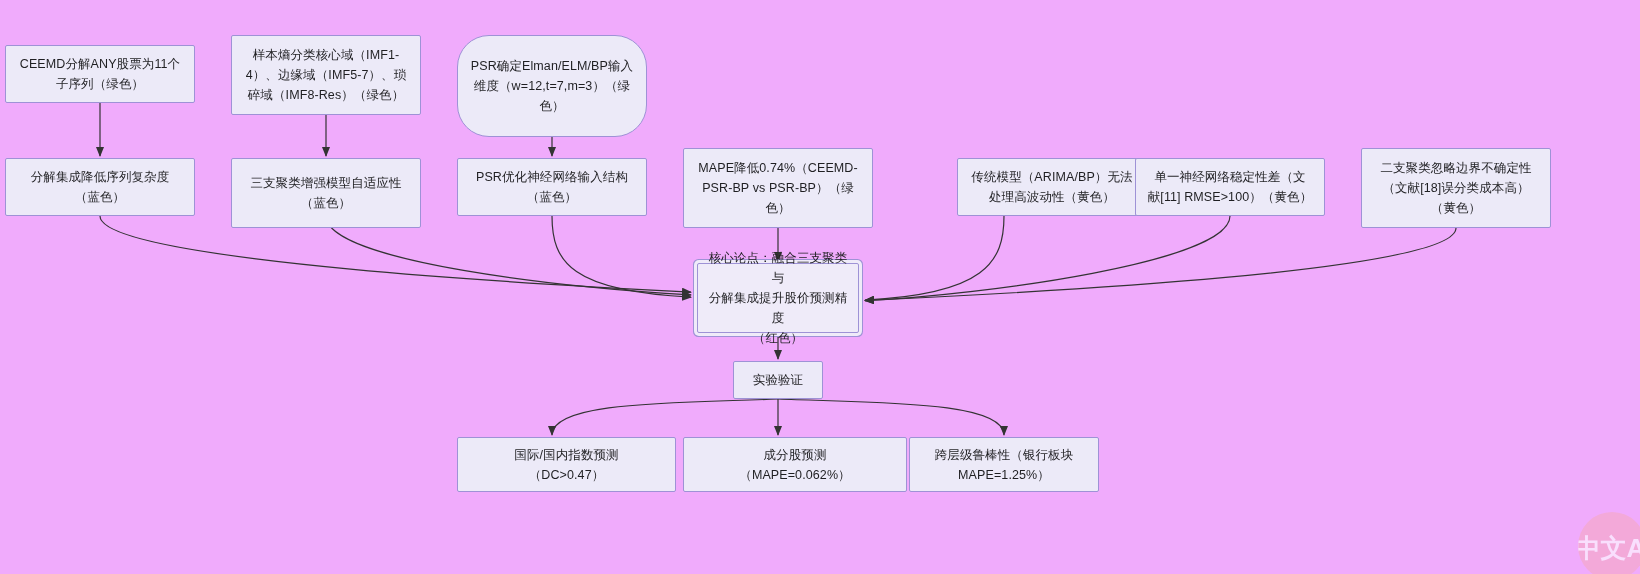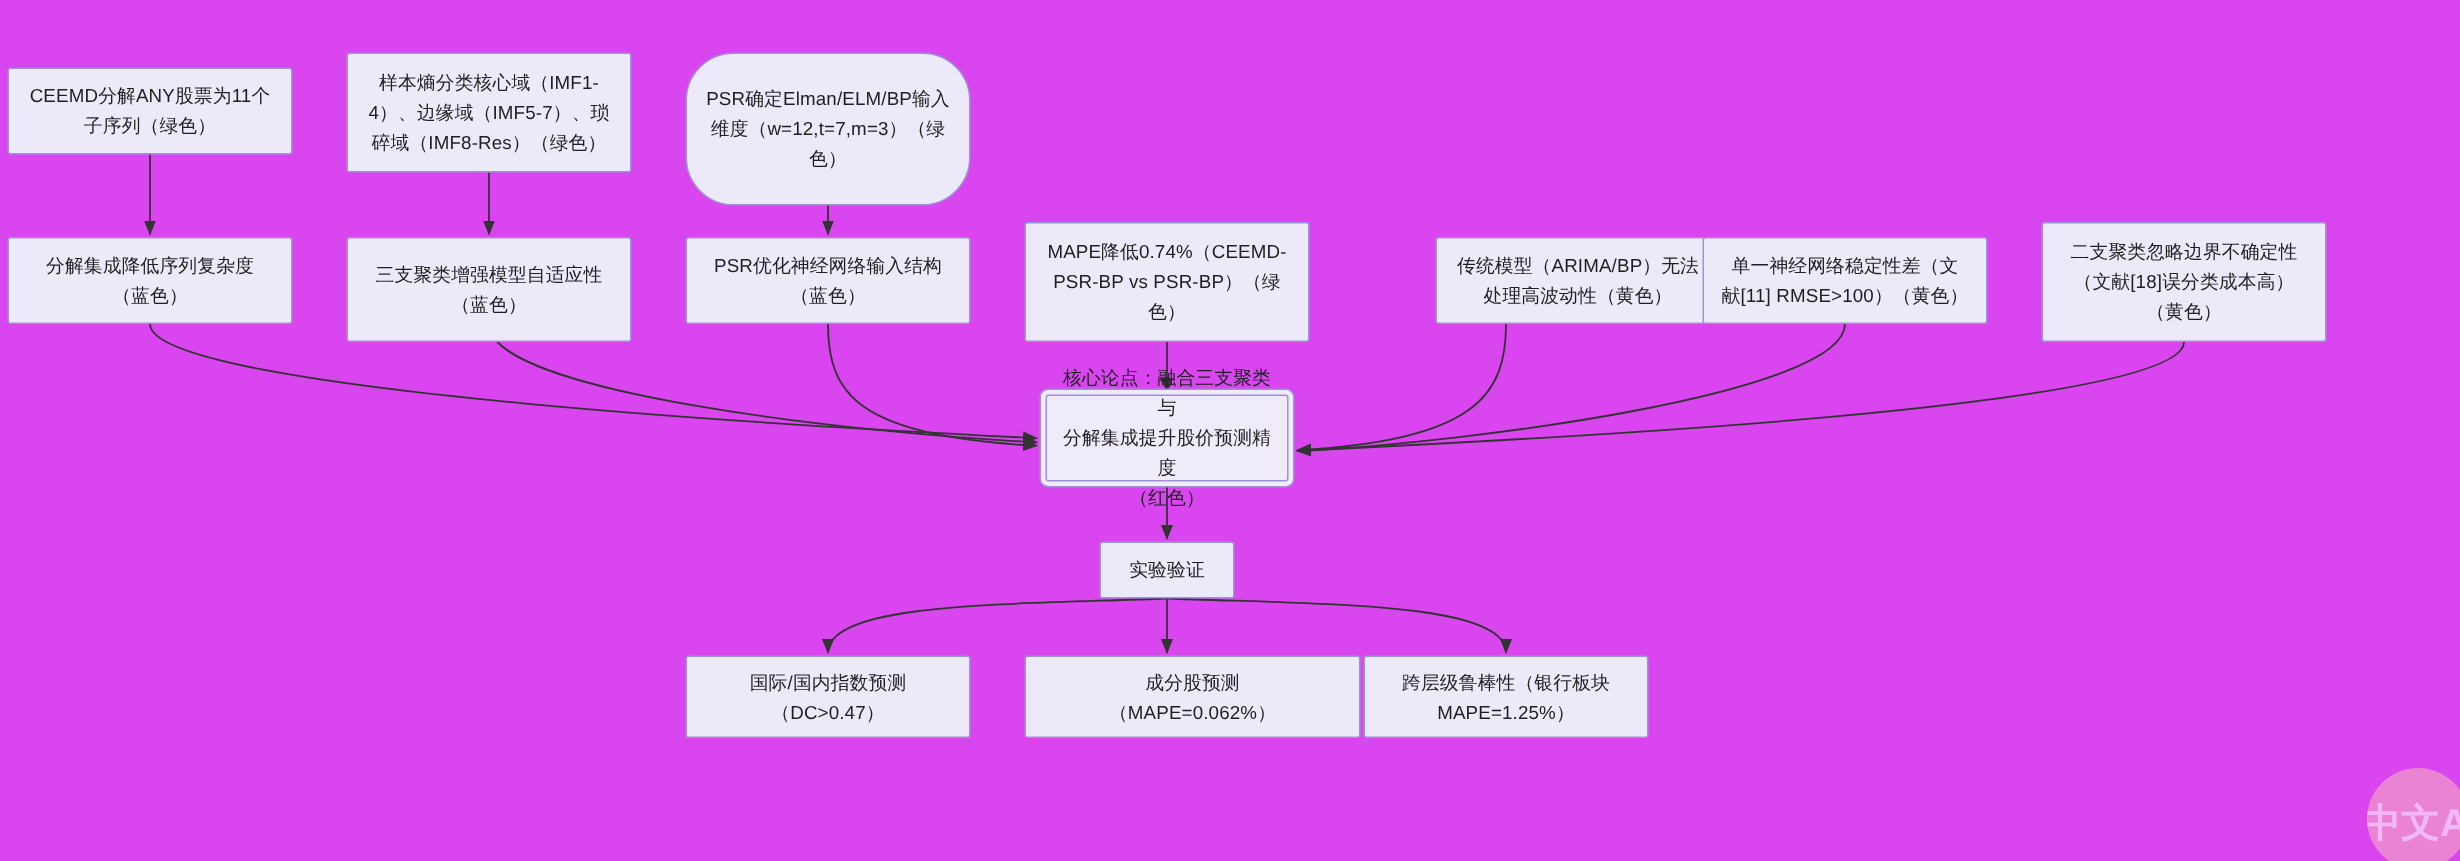--- a/index.html
+++ b/index.html
@@ -8,21 +8,21 @@
     padding: 0;
     background: #ffffff;
   }
   body {
     font-family: "Liberation Sans", "DejaVu Sans", sans-serif;
   }
   #canvas {
     position: relative;
     width: 1640px;
     height: 574px;
-    background: #d946ef;
+    background: #f0abfc;
     overflow: hidden;
   }
   #edges {
     position: absolute;
     left: 0;
     top: 0;
     width: 1640px;
     height: 574px;
     pointer-events: none;
   }
@@ -140,29 +140,29 @@
       </div>
       <div class="node" style="left: 1135px; top: 158px; width: 190px; height: 58px;">
         <span class="label">单一神经网络稳定性差（文
 献[11] RMSE&gt;100）（黄色）</span>
       </div>
       <div class="node" style="left: 1361px; top: 148px; width: 190px; height: 80px;">
         <span class="label">二支聚类忽略边界不确定性
 （文献[18]误分类成本高）
 （黄色）</span>
       </div>
-      <div class="node core" style="left: 697px; top: 263px; width: 162px; height: 58px;">
+      <div class="node core" style="left: 697px; top: 263px; width: 162px; height: 70px;">
         <span class="label">核心论点：融合三支聚类与
 分解集成提升股价预测精度
 （红色）</span>
       </div>
       <div class="node" style="left: 733px; top: 361px; width: 90px; height: 38px;">
         <span class="label">实验验证</span>
       </div>
-      <div class="node" style="left: 457px; top: 437px; width: 190px; height: 55px;">
+      <div class="node" style="left: 457px; top: 437px; width: 219px; height: 55px;">
         <span class="label">国际/国内指数预测
 （DC&gt;0.47）</span>
       </div>
       <div class="node" style="left: 683px; top: 437px; width: 224px; height: 55px;">
         <span class="label">成分股预测
 （MAPE=0.062%）</span>
       </div>
       <div class="node" style="left: 909px; top: 437px; width: 190px; height: 55px;">
         <span class="label">跨层级鲁棒性（银行板块
 MAPE=1.25%）</span>

